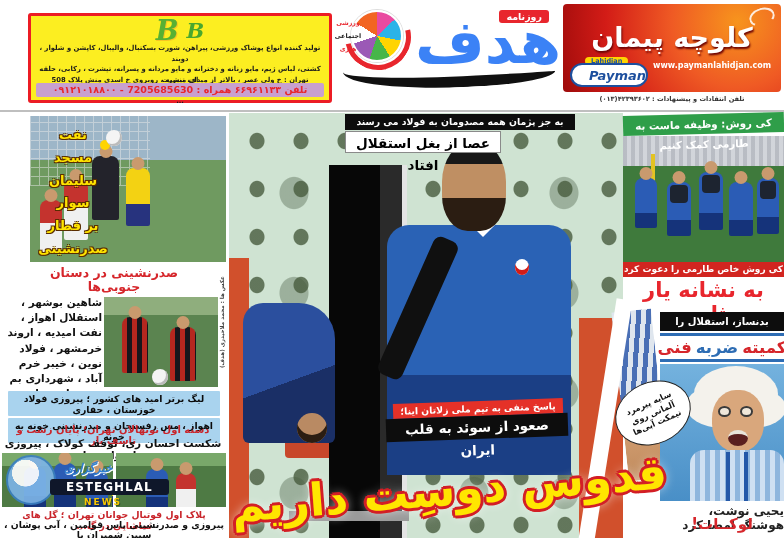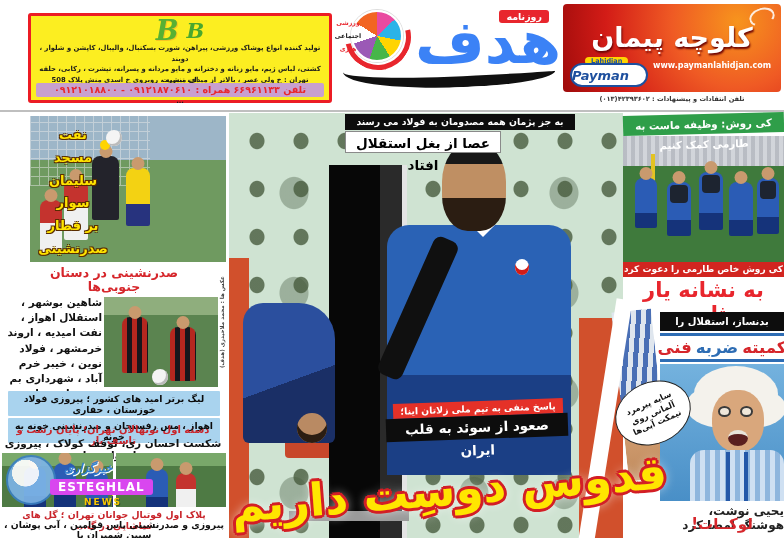--- a/index.html
+++ b/index.html
@@ -47,21 +47,21 @@
     color:#222; text-align:center; }
 
   
   .ad-right { left:563px; top:4px; width:218px; height:88px; border-radius:4px;
     background:radial-gradient(circle at 80% 20%, #f7941d 0%, #ef5a24 35%, #d31c17 70%, #9e0b0b 100%); }
   .ad-right-ornament { position:absolute; right:6px; top:4px; width:26px; height:18px; border-radius:50%;
     border:2px solid #fff; border-bottom-color:transparent; transform:rotate(-18deg); opacity:.85; }
   .ad-right-title { position:absolute; top:18px; left:0; right:0; text-align:center; color:#fff;
     font-size:27px; font-weight:bold; text-shadow:1px 2px 2px #6d0404; }
   .payman-pill { position:absolute; left:7px; bottom:5px; width:78px; height:24px; background:#fff;
-    border:2px solid #1d4f9e; border-radius:12px; text-align:left; direction:ltr;margin-top:14px; }
+    border:2px solid #1d4f9e; border-radius:12px; text-align:right; direction:ltr;margin-top:14px; }
   .payman-pill .brand { color:#1d4f9e; font-weight:bold; font-style:italic; font-size:13px; line-height:20px; }
   .payman-tab { position:absolute; left:22px; bottom:27px; background:#ffd400; color:#1d4f9e;
     font-size:6.5px; font-weight:bold; padding:0 6px; border-radius:5px; direction:ltr; }
   .ad-right-site { position:absolute; right:10px; bottom:22px; color:#fff; font-size:8px; font-weight:bold; direction:ltr; }
   .ad-right-phone { left:563px; top:95px; width:218px; text-align:center; font-size:6.6px; font-weight:bold; color:#333; }
 
   .top-divider { left:0; top:110px; width:784px; height:2px; background:#bfbfbf; }
 
   
   .photo-gk { left:30px; top:116px; width:196px; height:146px;
@@ -100,22 +100,22 @@
   .s2-body { left:2px; top:437px; width:222px; color:#111; font-size:10.5px; font-weight:bold; text-align:center; }
 
   .photos-bottom { left:2px; top:453px; width:224px; height:54px; display:flex; gap:3px; }
   .photos-bottom .ph { flex:1; background:linear-gradient(#79a86a 0 25%, #4e7a44 25% 100%); position:relative; overflow:hidden; }
   .watermark { position:absolute; left:6px; top:455px; width:160px; height:54px; z-index:6; }
   .wm-ball { position:absolute; left:0; top:0; width:50px; height:50px; border-radius:50%;
     background:radial-gradient(circle at 38% 35%, #ffffff 0 32%, #7db4e6 33% 100%);
     border:2px solid #3a7fc1; opacity:.92; }
   .wm-fa { position:absolute; left:58px; top:6px; color:#2f7fd0; font-size:12px; font-weight:bold;
     font-style:italic; text-shadow:1px 1px 0 #fff; }
-  .wm-en { position:absolute; left:44px; top:24px; background:#d946ef; color:#fff; font-size:12px;
-    font-weight:bold; padding:1px 8px; border-radius:3px; direction:ltr; letter-spacing:1px; }
+  .wm-en { position:absolute; left:44px; top:24px; background:#0f172a; color:#fff; font-size:12px;
+    font-weight:bold; padding:1px 16px; border-radius:3px; direction:ltr; letter-spacing:1px; }
   .wm-news { position:absolute; left:78px; top:42px; color:#f7c600; font-size:9px; font-weight:bold;
     direction:ltr; letter-spacing:2px; text-shadow:1px 1px 0 #00000055; }
   .s3-title { left:2px; top:509px; width:224px; color:#c9252b; font-size:9.3px; font-weight:bold; text-align:center; z-index:7; }
   .s3-body { left:2px; top:520px; width:224px; color:#111; font-size:9.3px; font-weight:bold;
     text-align:center; line-height:1.1; white-space:pre-line; z-index:7; }
 
   
   .photo-bus { left:229px; top:113px; width:394px; height:425px; background:#cfe3d2; overflow:hidden; }
   .bus-mural { position:absolute; inset:0;
     background-image:radial-gradient(rgba(72,92,62,.8) 7px, transparent 8px),
@@ -206,21 +206,21 @@
 
   <div class="abs ad-left">
     <div class="ad-left-titlerow">
       <span class="b-script big">B</span>
       <span class="b-script">B</span>
     </div>
     <div class="ad-left-body">تولید کننده انواع پوشاک ورزشی، پیراهن، شورت بسکتبال، والیبال، کاپشن و شلوار ، دوبند
 کشتی، لباس ژیم، مایو زنانه و دخترانه و مایو مردانه و پسرانه، تیشرت ، رکابی، حلقه ای، تیشرت
 استرچ آستین بلند سر شصت دار، کلاه شنا، شلوار رکاب دار، مایو ۸۴ ، شورت سونا و ...</div>
     <div class="ad-left-address">تهران : خ ولی عصر ، بالاتر از میدان منیریه ، روبروی خ اسدی منش پلاک 508</div>
-    <div class="ad-left-phone">تلفن ۶۶۹۶۱۱۳۳    همراه : ۰۹۱۲۱۸۷۰۶۱۰ - ۰۹۱۲۱۰۱۸۸۰۰</div>
+    <div class="ad-left-phone">تلفن ۶۶۹۶۱۱۳۳    همراه : 7205685630 - ۰۹۱۲۱۰۱۸۸۰۰</div>
   </div>
 
   <div class="abs masthead">
     <div class="mast-swirl"></div>
     <div class="mast-ball"></div>
     <div class="mast-words">
       <div class="w1">ورزشی</div>
       <div class="w2">اجتماعی</div>
       <div class="w3">هنری</div>
     </div>

